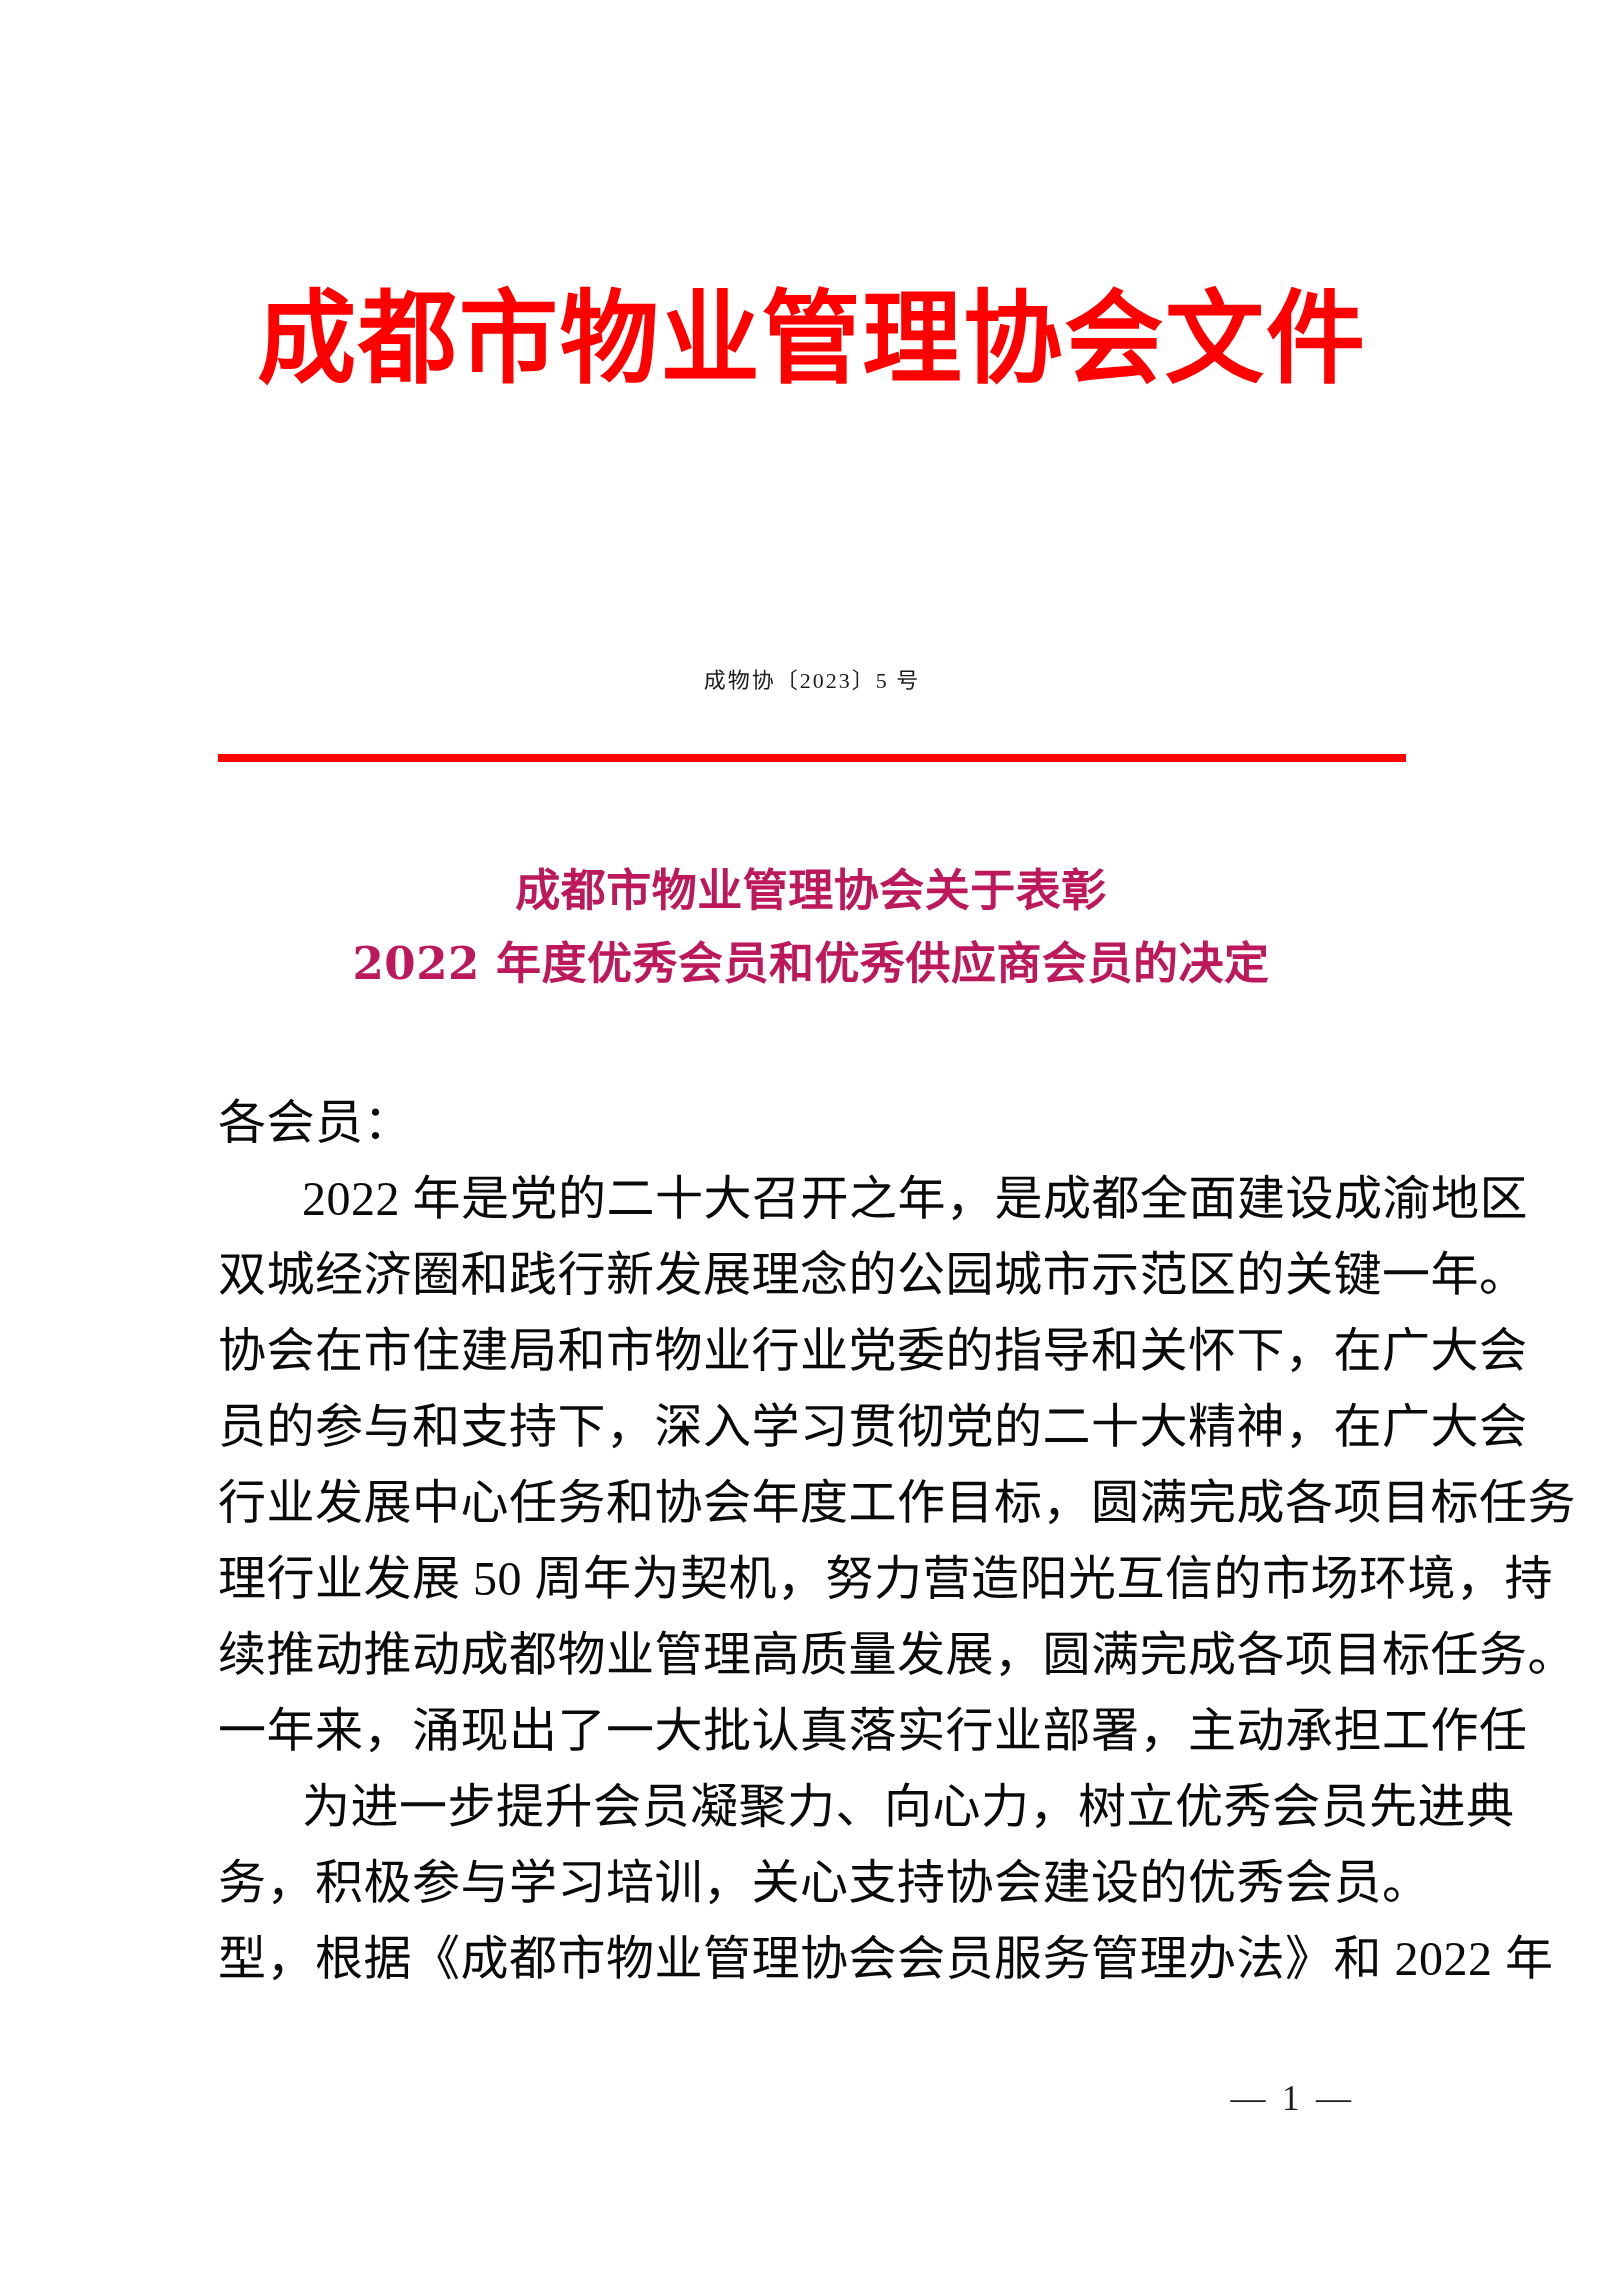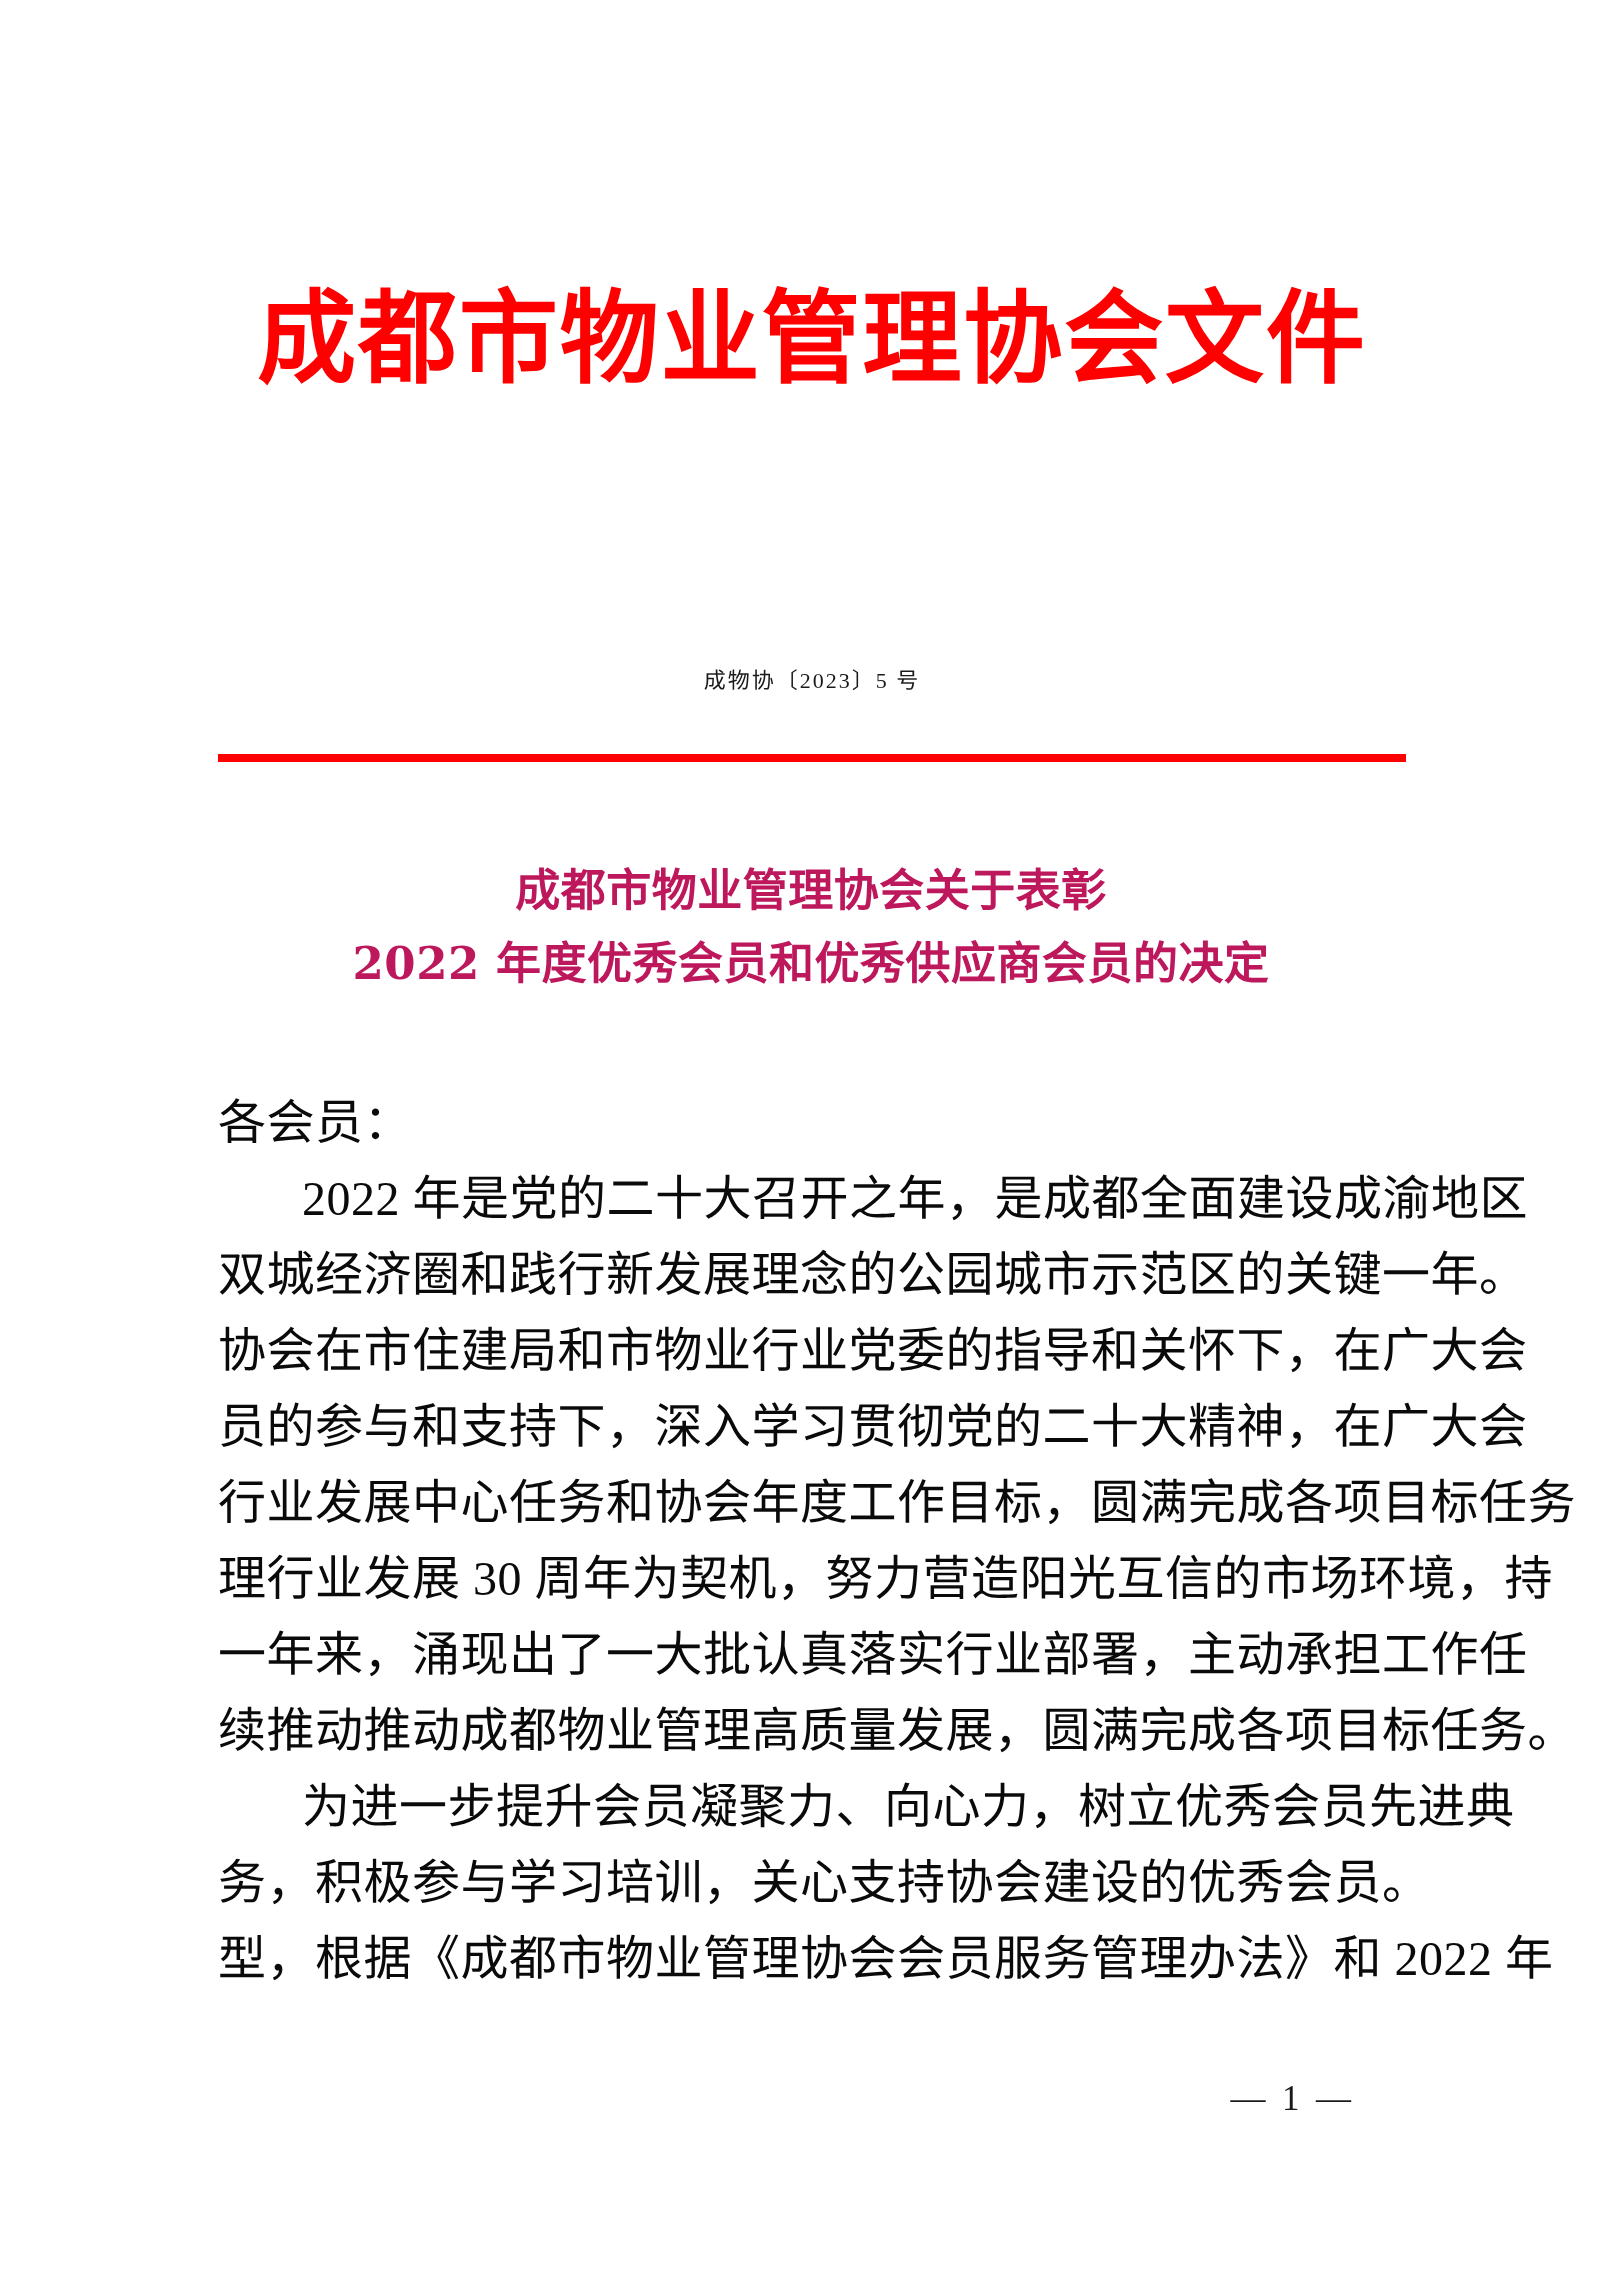--- a/index.html
+++ b/index.html
@@ -149,23 +149,23 @@
 
   <div class="body-copy">
 
     <div class="body-line salutation">各会员：</div>
 
     <div class="body-line indent">2022 年是党的二十大召开之年，是成都全面建设成渝地区</div>
     <div class="body-line">双城经济圈和践行新发展理念的公园城市示范区的关键一年。</div>
     <div class="body-line">协会在市住建局和市物业行业党委的指导和关怀下，在广大会</div>
     <div class="body-line">员的参与和支持下，深入学习贯彻党的二十大精神，在广大会</div>
     <div class="body-line">行业发展中心任务和协会年度工作目标，圆满完成各项目标任务</div>
-    <div class="body-line">理行业发展 30 周年为契机，努力营造阳光互信的市场环境，持</div>
+    <div class="body-line">理行业发展 50 周年为契机，努力营造阳光互信的市场环境，持</div>
+    <div class="body-line">续推动推动成都物业管理高质量发展，圆满完成各项目标任务。</div>
     <div class="body-line">一年来，涌现出了一大批认真落实行业部署，主动承担工作任</div>
-    <div class="body-line">续推动推动成都物业管理高质量发展，圆满完成各项目标任务。</div>
     <div class="body-line indent">为进一步提升会员凝聚力、向心力，树立优秀会员先进典</div>
 
     <div class="body-line">务，积极参与学习培训，关心支持协会建设的优秀会员。</div>
     <div class="body-line">型，根据《成都市物业管理协会会员服务管理办法》和 2022 年</div>
 
   </div>
 
   <div class="page-number">— 1 —</div>
 
 </div>

